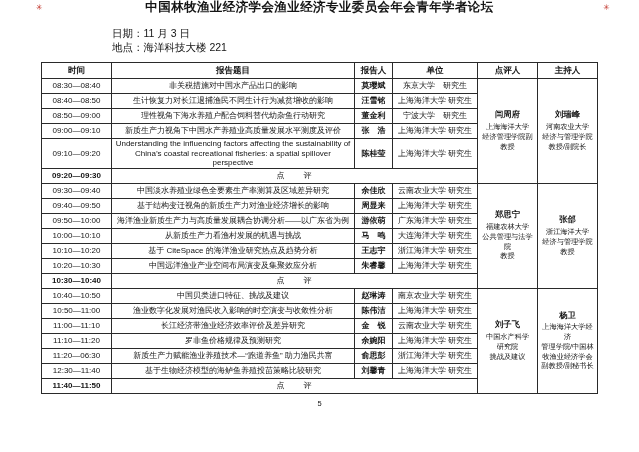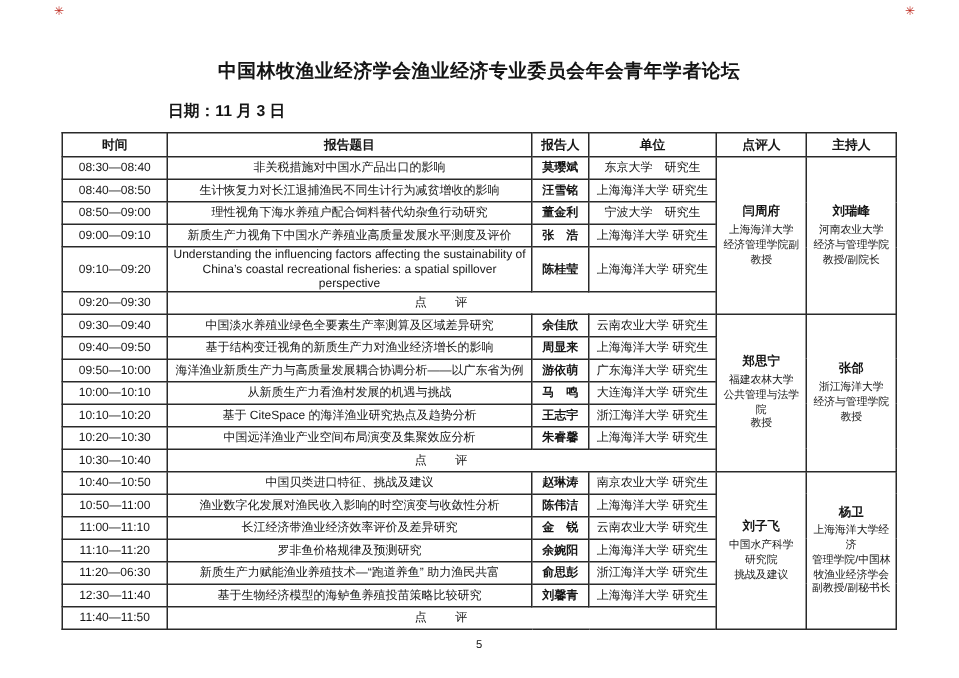--- a/index.html
+++ b/index.html
@@ -5,60 +5,61 @@
   html,body{margin:0;padding:0;}
   body{
     width:639px;height:452px;background:#ffffff;position:relative;
     font-family:"Liberation Sans","DejaVu Sans",sans-serif;color:#151515;
     overflow:hidden;
   }
   .corner-mark{position:absolute;top:4px;font-size:8px;color:#c03026;line-height:1;}
   .corner-mark.left{left:36px;}
   .corner-mark.right{right:29px;}
   .doc-title{
-    margin-top:40px;text-align:center;font-weight:bold;font-size:12.5px;
+    text-align:center;font-weight:bold;font-size:12.5px;
     letter-spacing:0.4px;line-height:1.2;
   }
   .info-line{
-    margin:12px 0 7px 112px;font-size:10.5px;font-weight:bold;
+    margin:12px 0 7px 112px;font-size:10.5px;font-weight:normal;
     display:flex;align-items:baseline;white-space:nowrap;flex-direction:column;
   }
   .info-line .date{margin-right:30px;}
   .info-line .time{margin-right:44px;}
   table.schedule{
     width:556px;margin:0 auto;border-collapse:collapse;table-layout:fixed;
     border:1.5px solid #1c1c1c;
   }
   table.schedule th, table.schedule td{
     border:1px solid #2a2a2a;text-align:center;vertical-align:middle;
     padding:0 2px;font-size:8px;line-height:1.2;height:14px;overflow:hidden;
   }
   table.schedule th{font-size:8.5px;font-weight:bold;height:15px;}
   td.c-time{font-size:8.2px;}
   td.c-title{font-size:8.2px;}
   td.c-presenter{font-weight:bold;font-size:8.2px;}
   td.c-unit{font-size:7.8px;}
   td.eng{font-size:7.2px;line-height:1.3;height:23px;}
-  td.comment-time{font-weight:normal;font-size:8.4px;}
+  td.comment-time{font-weight:bold;font-size:8.4px;}
   td.comment-cell{font-weight:normal;font-size:8.6px;letter-spacing:1px;}
   td.person-cell{vertical-align:middle;padding:2px 1px;margin-left:10px;}
   .person-name{font-weight:bold;font-size:8.3px;margin-bottom:2px;}
   .person-affil{font-size:7.2px;line-height:1.35;white-space:pre-line;}
   .page-number{text-align:center;font-size:7.5px;margin-top:5px;}
 </style>
 </head>
 <body>
 
 <span class="corner-mark left">✳</span>
 <span class="corner-mark right">✳</span>
 
 <div class="doc-title">中国林牧渔业经济学会渔业经济专业委员会年会青年学者论坛</div>
 
 <div class="info-line">
   <span class="date">日期：11 月 3 日</span>
+  <span class="loc">地点：海洋科技大楼 221</span>
 </div>
 
 <table class="schedule">
   <colgroup>
     <col style="width:70px">
       <col style="width:243px">
       <col style="width:38px">
     <col style="width:85px">
       <col style="width:60px">
       <col style="width:60px">

